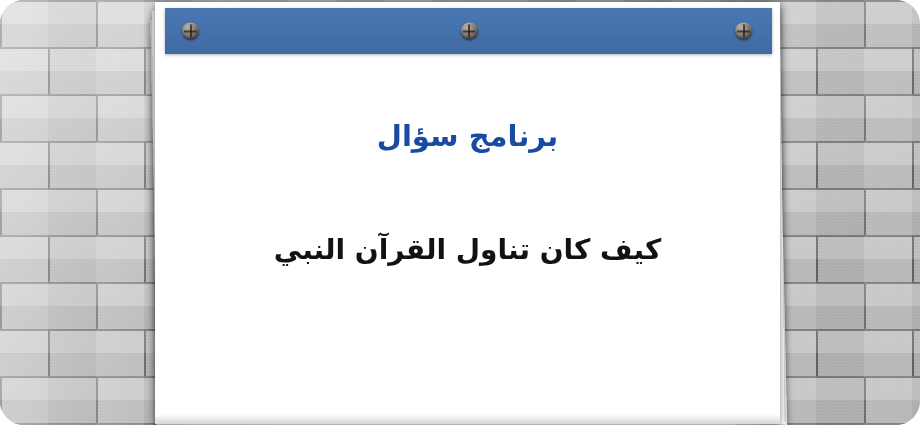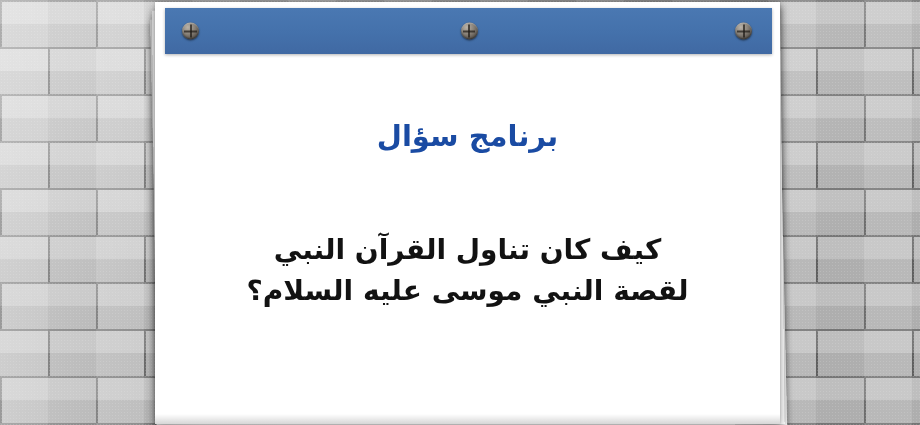--- a/index.html
+++ b/index.html
@@ -7,20 +7,21 @@
     padding: 0;
     background: #ffffff;
   }
 
   #stage {
     position: relative;
     width: 920px;
     height: 425px;
     overflow: hidden;
     font-family: "DejaVu Sans", "Liberation Sans", sans-serif;
+    border-radius: 24px;
   }
 
   
   .wall {
     position: absolute;
     inset: 0;
     background-color: #c9c9c9;
     background-image:
       
       repeating-linear-gradient(
@@ -338,19 +339,18 @@
     <div class="header-band">
       <span class="screw s-left"></span>
       <span class="screw s-center"></span>
       <span class="screw s-right"></span>
     </div>
 
     <div class="slide-title">برنامج سؤال</div>
 
     <div class="slide-body">
       <span class="ln">كيف كان تناول القرآن النبي</span>
-      <span class="ln">لقصة النبي موسى عليه السلام؟</span>
     </div>
 
     <div class="paper-curl"></div>
   </div>
 
 </div>
 
 </body></html>

